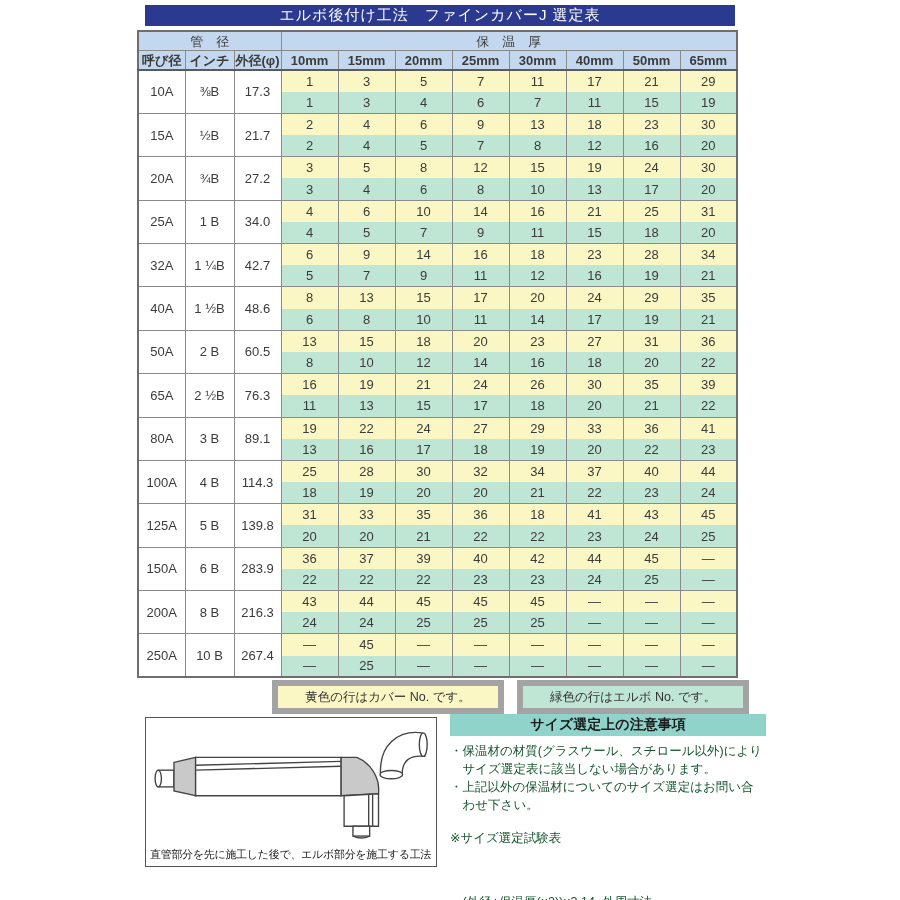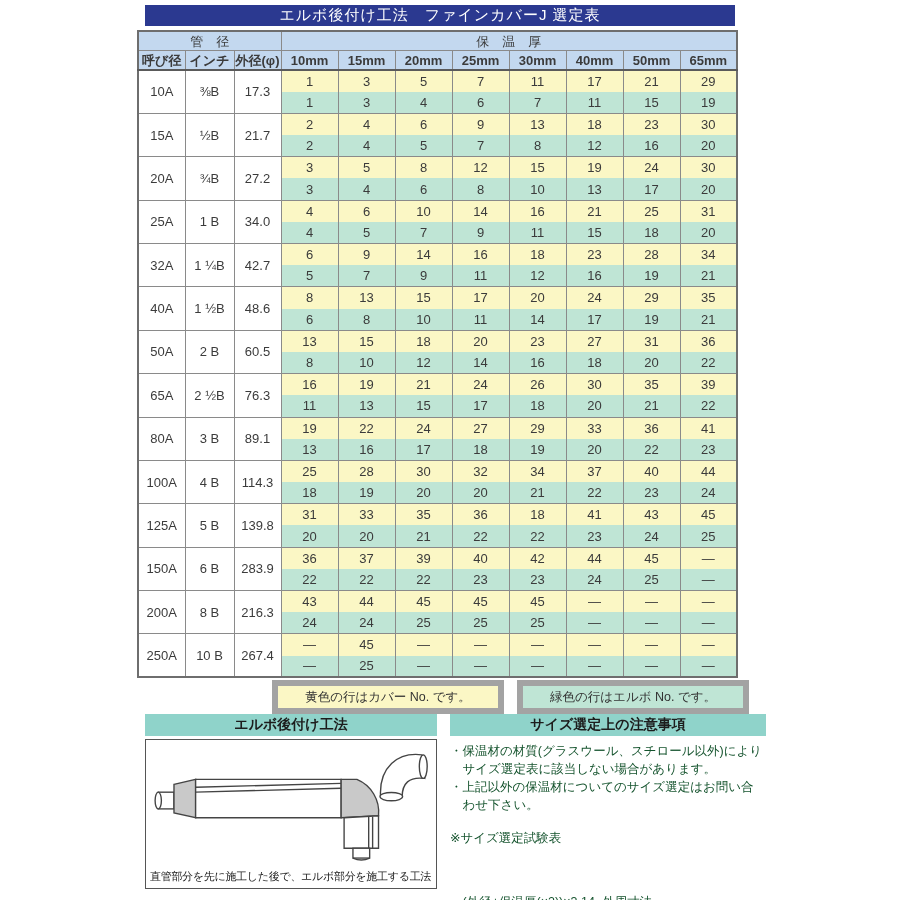--- a/index.html
+++ b/index.html
@@ -417,23 +417,20 @@
   </table>
 
   <div class="legend yellow">
     <span>黄色の行はカバー No. です。</span>
   </div>
   <div class="legend green">
     <span>緑色の行はエルボ No. です。</span>
   </div>
 
   <div class="method-panel">
-    <div class="panel-title">
-      <span>エルボ後付け工法</span>
-    </div>
     <div class="method-box">
       <div class="diagram-wrap">
         <svg width="282" height="118" viewBox="0 0 286 120">
 
           <rect class="white" x="8" y="49" width="16" height="17"></rect>
           <ellipse class="white" cx="8" cy="57.5" rx="3.2" ry="8.5"></ellipse>
 
           <polygon class="gray" points="24,41 46,36 46,75 24,70"></polygon>
 
           <polygon class="white" points="46,36 194,36 194,75 46,75"></polygon>

